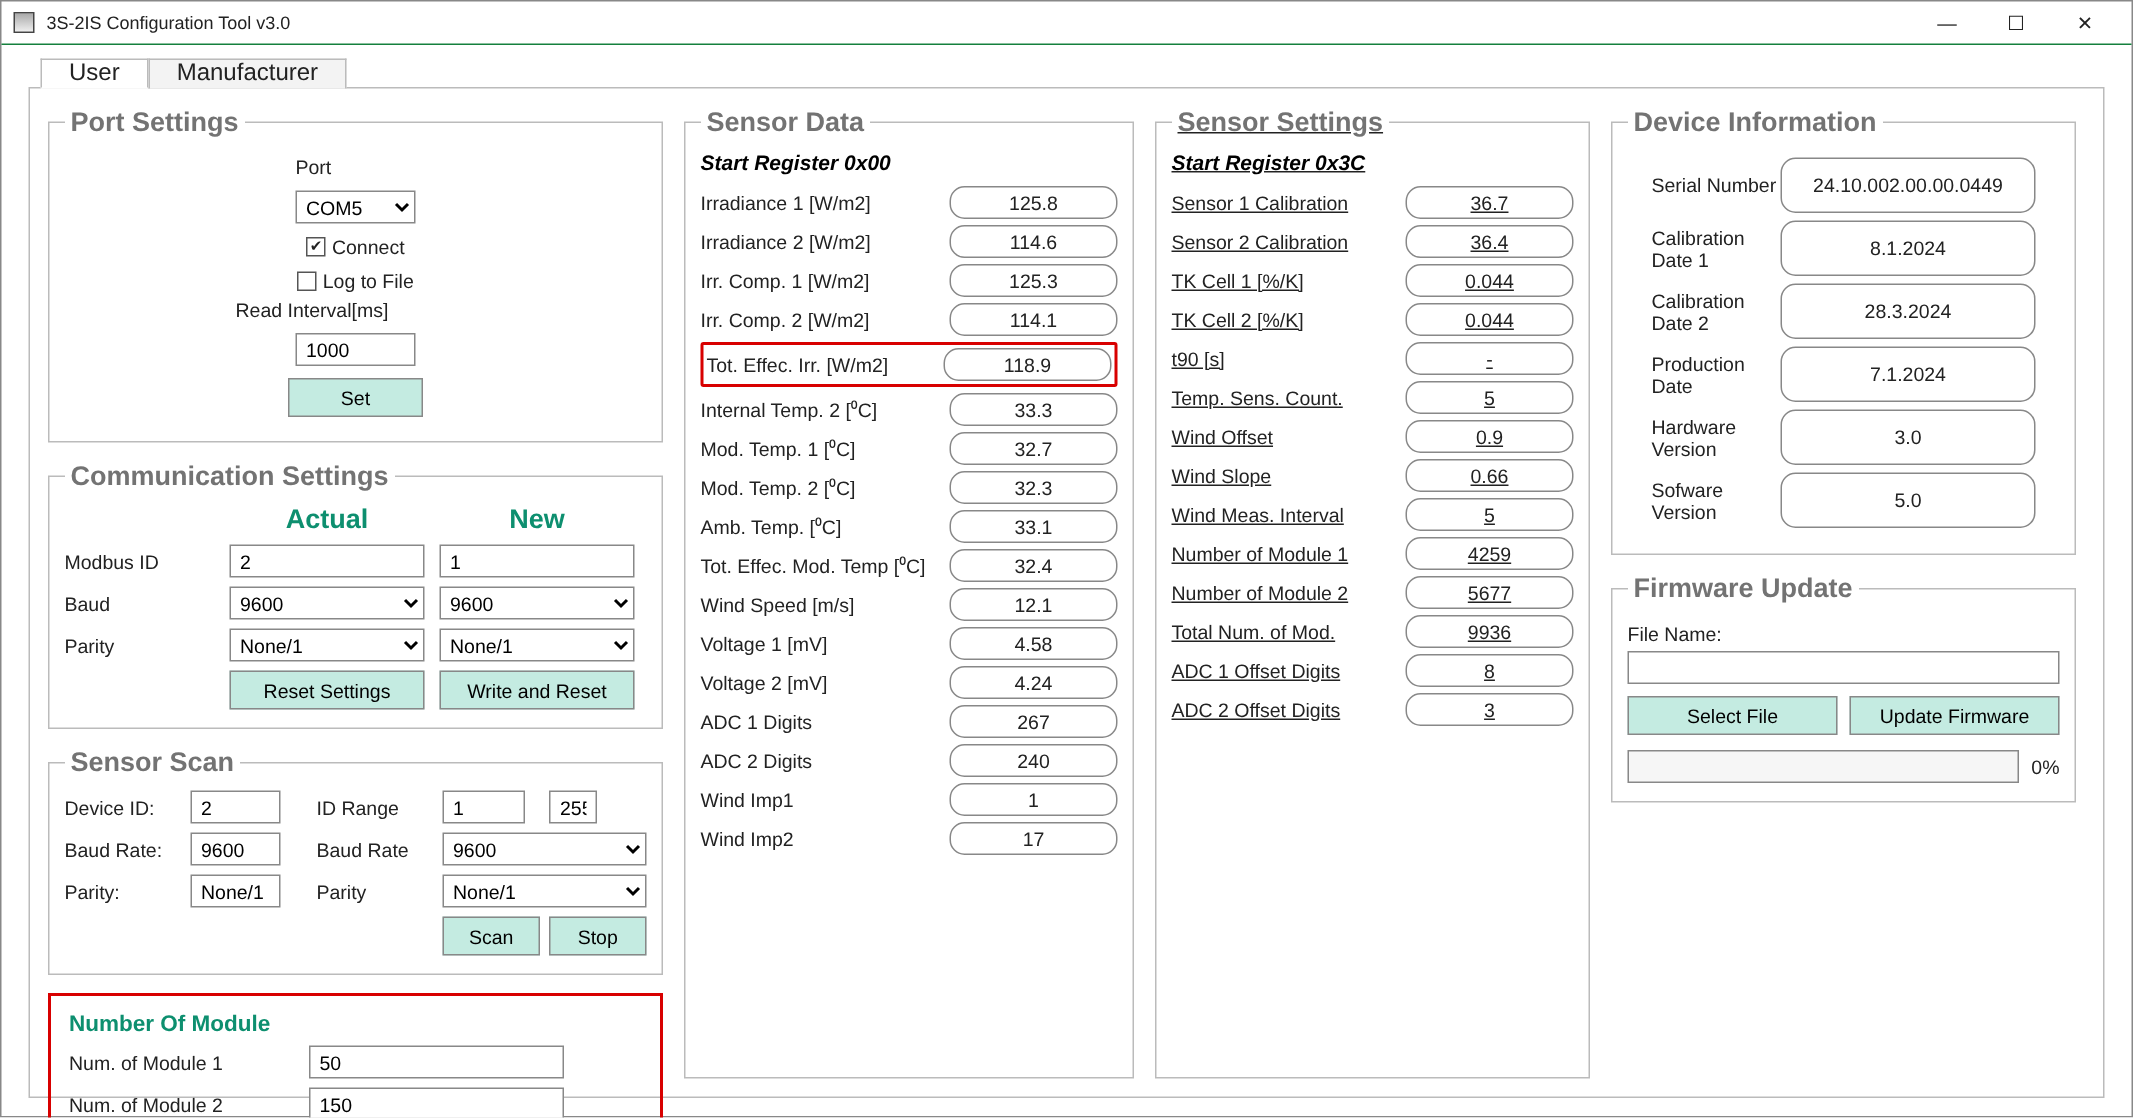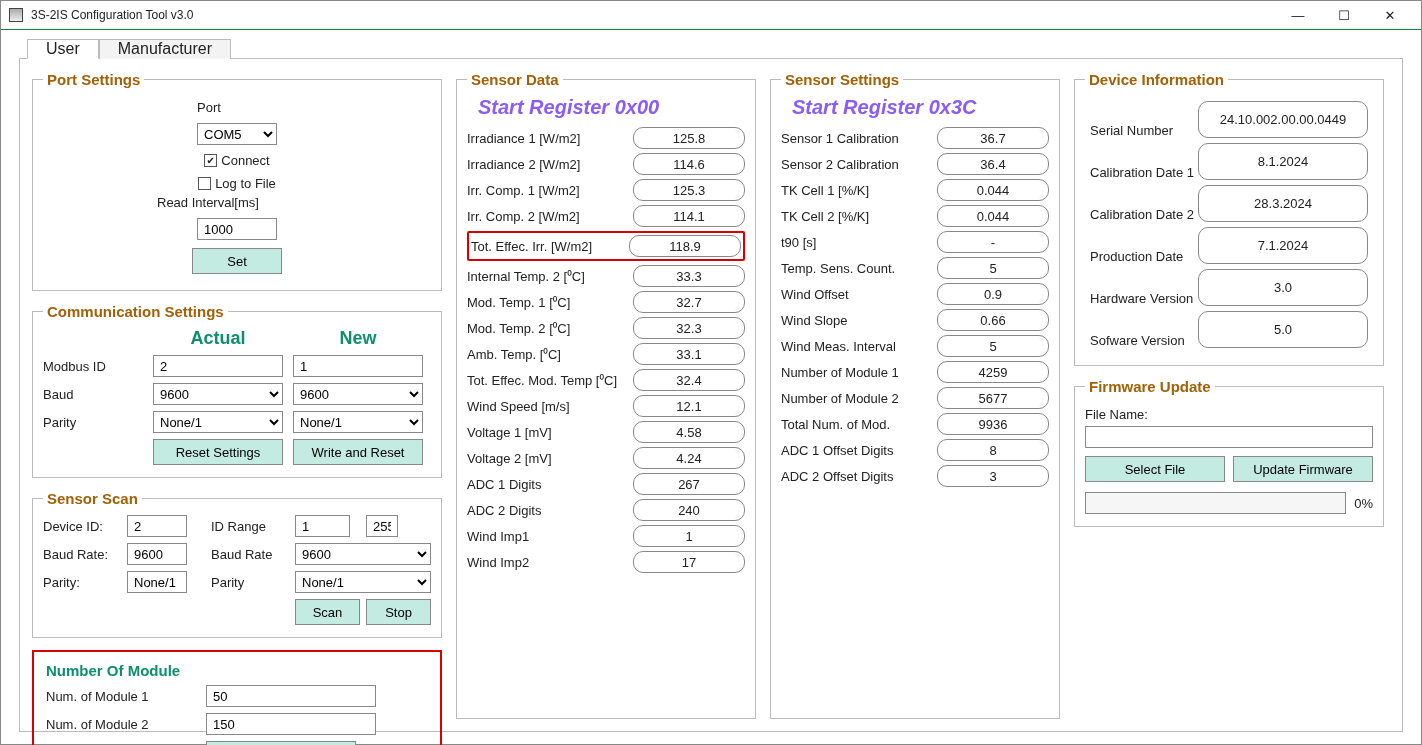--- a/index.html
+++ b/index.html
@@ -12,40 +12,40 @@
   .winbtns { display:flex; gap:0;}
   .winbtn { width:46px; height:28px; display:flex;align-items:center;justify-content:center; font-size:13px;}
   .content { flex:1; padding: 8px 18px 12px 18px; position:relative;}
   .tabs { display:flex; gap:0; margin-bottom:0; position:relative; top:1px; margin-left:8px;}
   .tab { padding: 0 18px; border:1px solid #bbb; border-bottom:none; background:#f3f3f3; font-size:16px; border-radius:0;}
   .tab.active { background:#fff; border-bottom:1px solid #fff;}
   .page { border:1px solid #bbb; padding: 12px 12px; display:flex; gap:14px; height: 674px;}
   .col { display:flex; flex-direction:column; gap:12px;}
   .col1 { width:410px;}
   .col2 { width:300px;}
-  .col3 { width:290px;}
+  .col3 { width:290px;text-decoration:underline;}
   .col4 { width:310px;}
   fieldset { border:1px solid #bbb; padding: 8px 10px 12px 10px; }
-  legend { color:#a16207; font-weight:600; font-size:15px; padding:0 4px;}
-  .subhdr { color:#8b5cf6; font-style:italic; font-weight:600; font-size:20px; margin-bottom:8px;margin-left:11px;}
+  legend { color:#737373; font-weight:600; font-size:18px; padding:0 4px;}
+  .subhdr { color:#000000; font-style:italic; font-weight:600; font-size:14px; margin-bottom:8px;}
   .row { display:flex; align-items:center; gap:8px; margin: 4px 0; flex-direction: column;}
   .row label { min-width: 80px; }
   input[type=text], select { border:1px solid #888; padding: 2px 6px; font-size:13px; height:22px; background:#fff;}
   select { padding:1px 2px;}
   .btn { background:#c4ebe1; border:1px solid #888; padding:3px 10px; height:26px; font-size:13px; min-width:60px; text-align:center;}
   .chk { display:flex; align-items:center; gap:4px;}
   .chk-box { width:13px;height:13px;border:1px solid #555;display:inline-flex;align-items:center;justify-content:center;font-size:10px;line-height:1;}
   .grid-comm { display:grid; grid-template-columns: 100px 130px 130px; gap:6px 10px; align-items:center;}
   .grid-comm .hdr { color:#0d8f6f; font-weight:600; font-size:18px; text-align:center;}
   .grid-scan { display:grid; grid-template-columns: 78px 78px 78px 65px 65px; gap:6px 6px; align-items:center;}
   .grid-scan .lbl{}
   .kv-row{ display:flex; align-items:center; margin:4px 0;}
   .kv-row .k{ flex:1;}
   .kv-row .v{ width:112px; text-align:center; border:1px solid #888; height:22px; display:flex;align-items:center;justify-content:center; border-radius:10px; font-size:13px;}
-  .dev-row{ display:flex; align-items:flex-end; margin:5px 5px;}
+  .dev-row{ display:flex; align-items:center; margin:5px 16px;}
   .dev-row .k{ flex:1;}
   .dev-row .v{ width:170px; text-align:center; border:1px solid #888; height:37px; display:flex;align-items:center;justify-content:center; border-radius:10px;}
   .red-box{ border:2px solid #d80000; }
   .nm-row{display:flex;align-items:center;gap:10px;margin:6px 0;}
   .nm-row label{width:150px;}
   .nm-row input{width:170px;}
   .progress{height:22px;border:1px solid #888;background:#f6f6f6;}
   .fw-row{display:flex;gap:8px;margin-top:8px;}
   .fw-row .btn{flex:1;}
   .highlight-row{border:2px solid #d80000; border-radius:2px; padding:2px 2px; margin:2px 0;}

